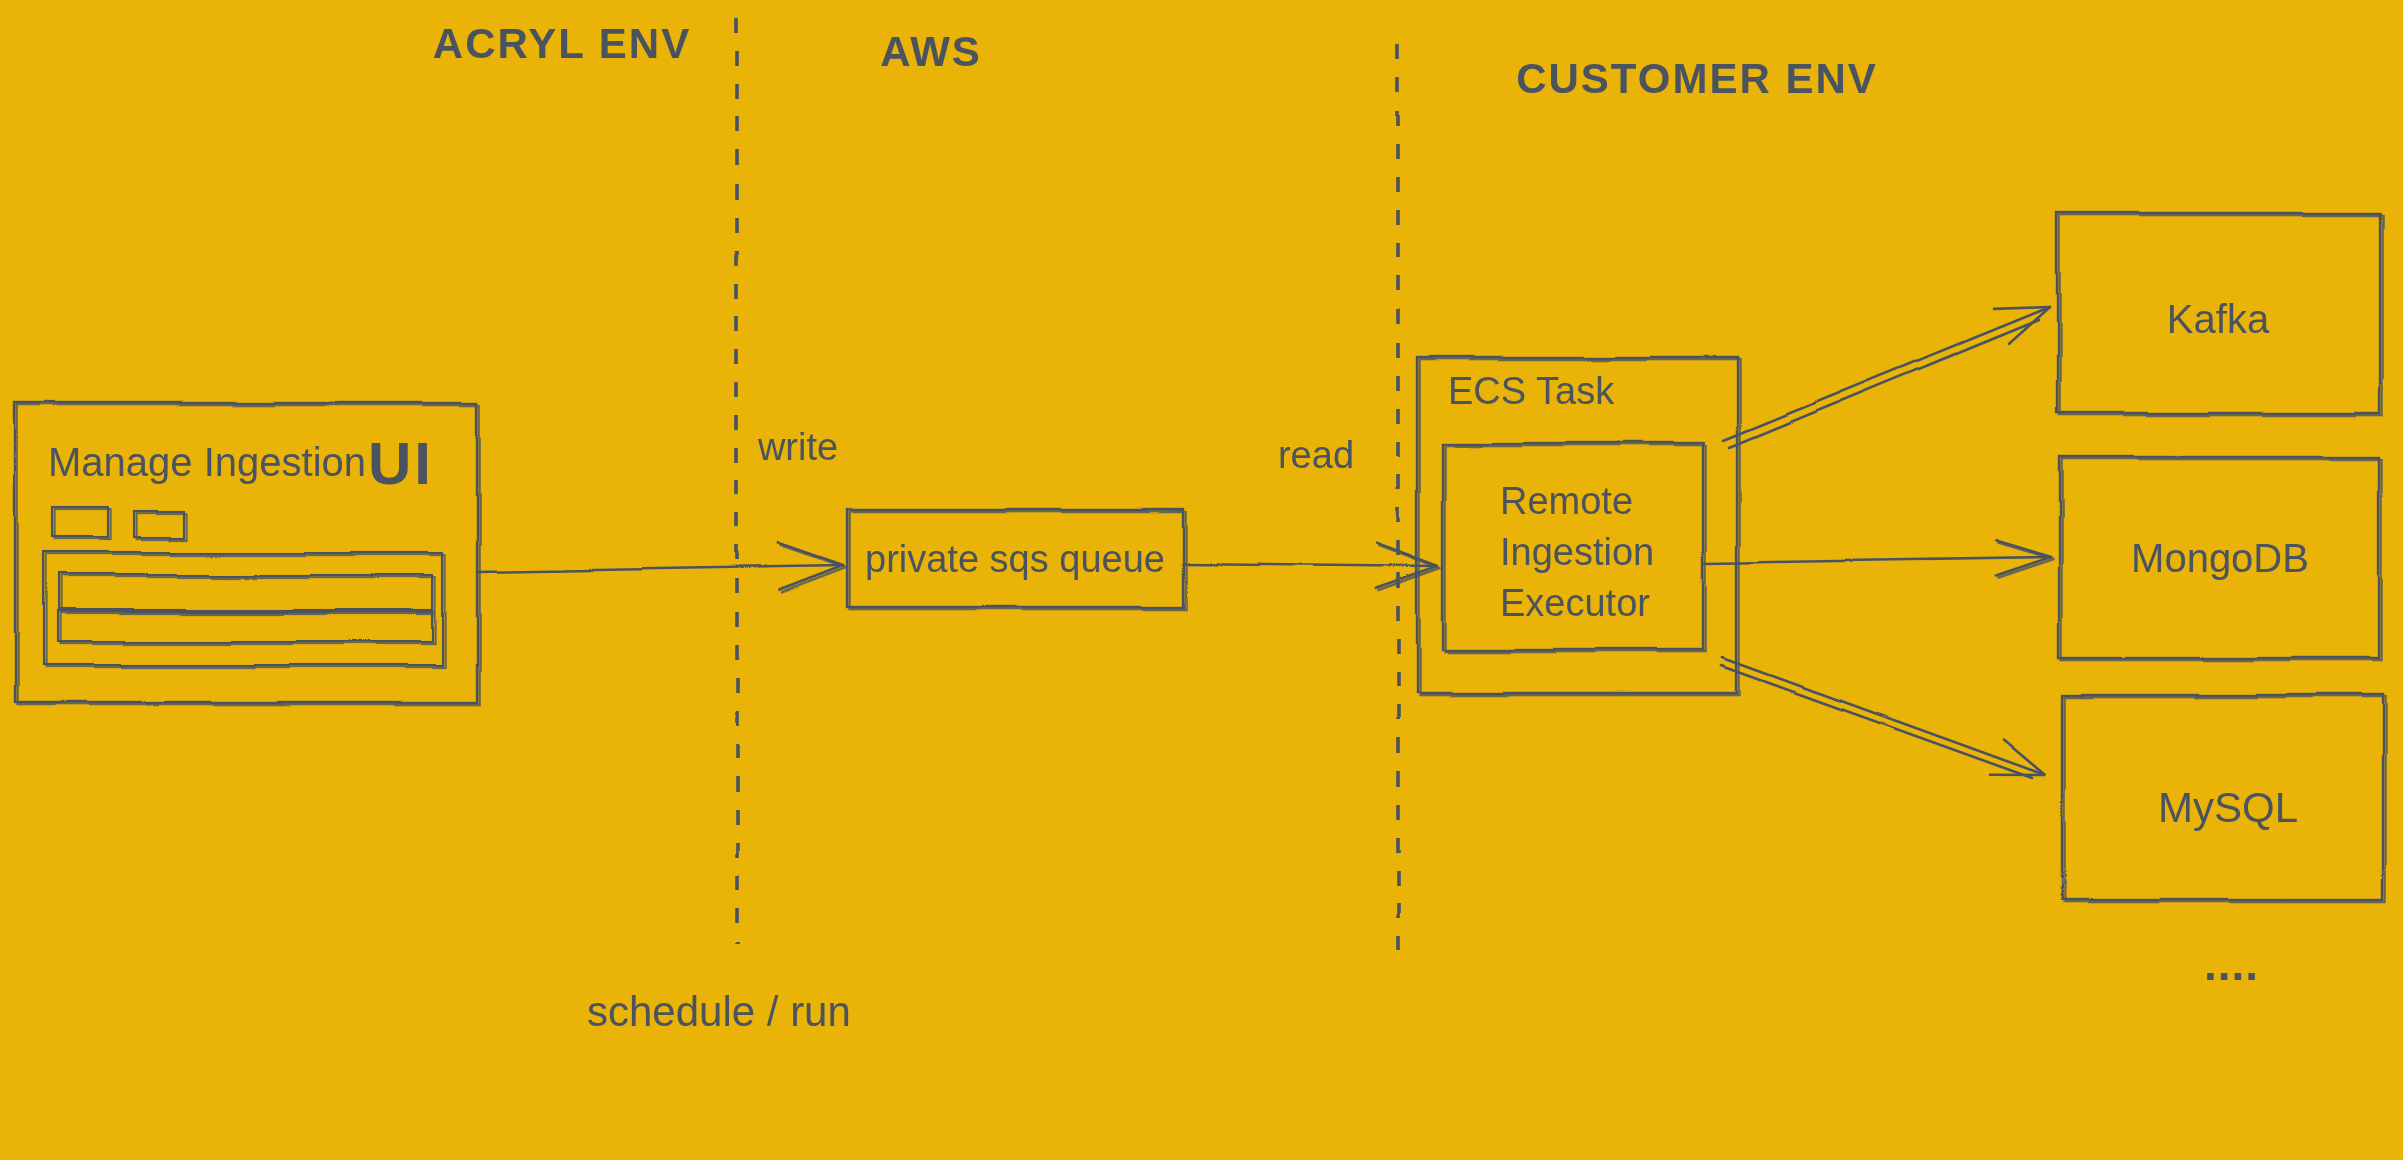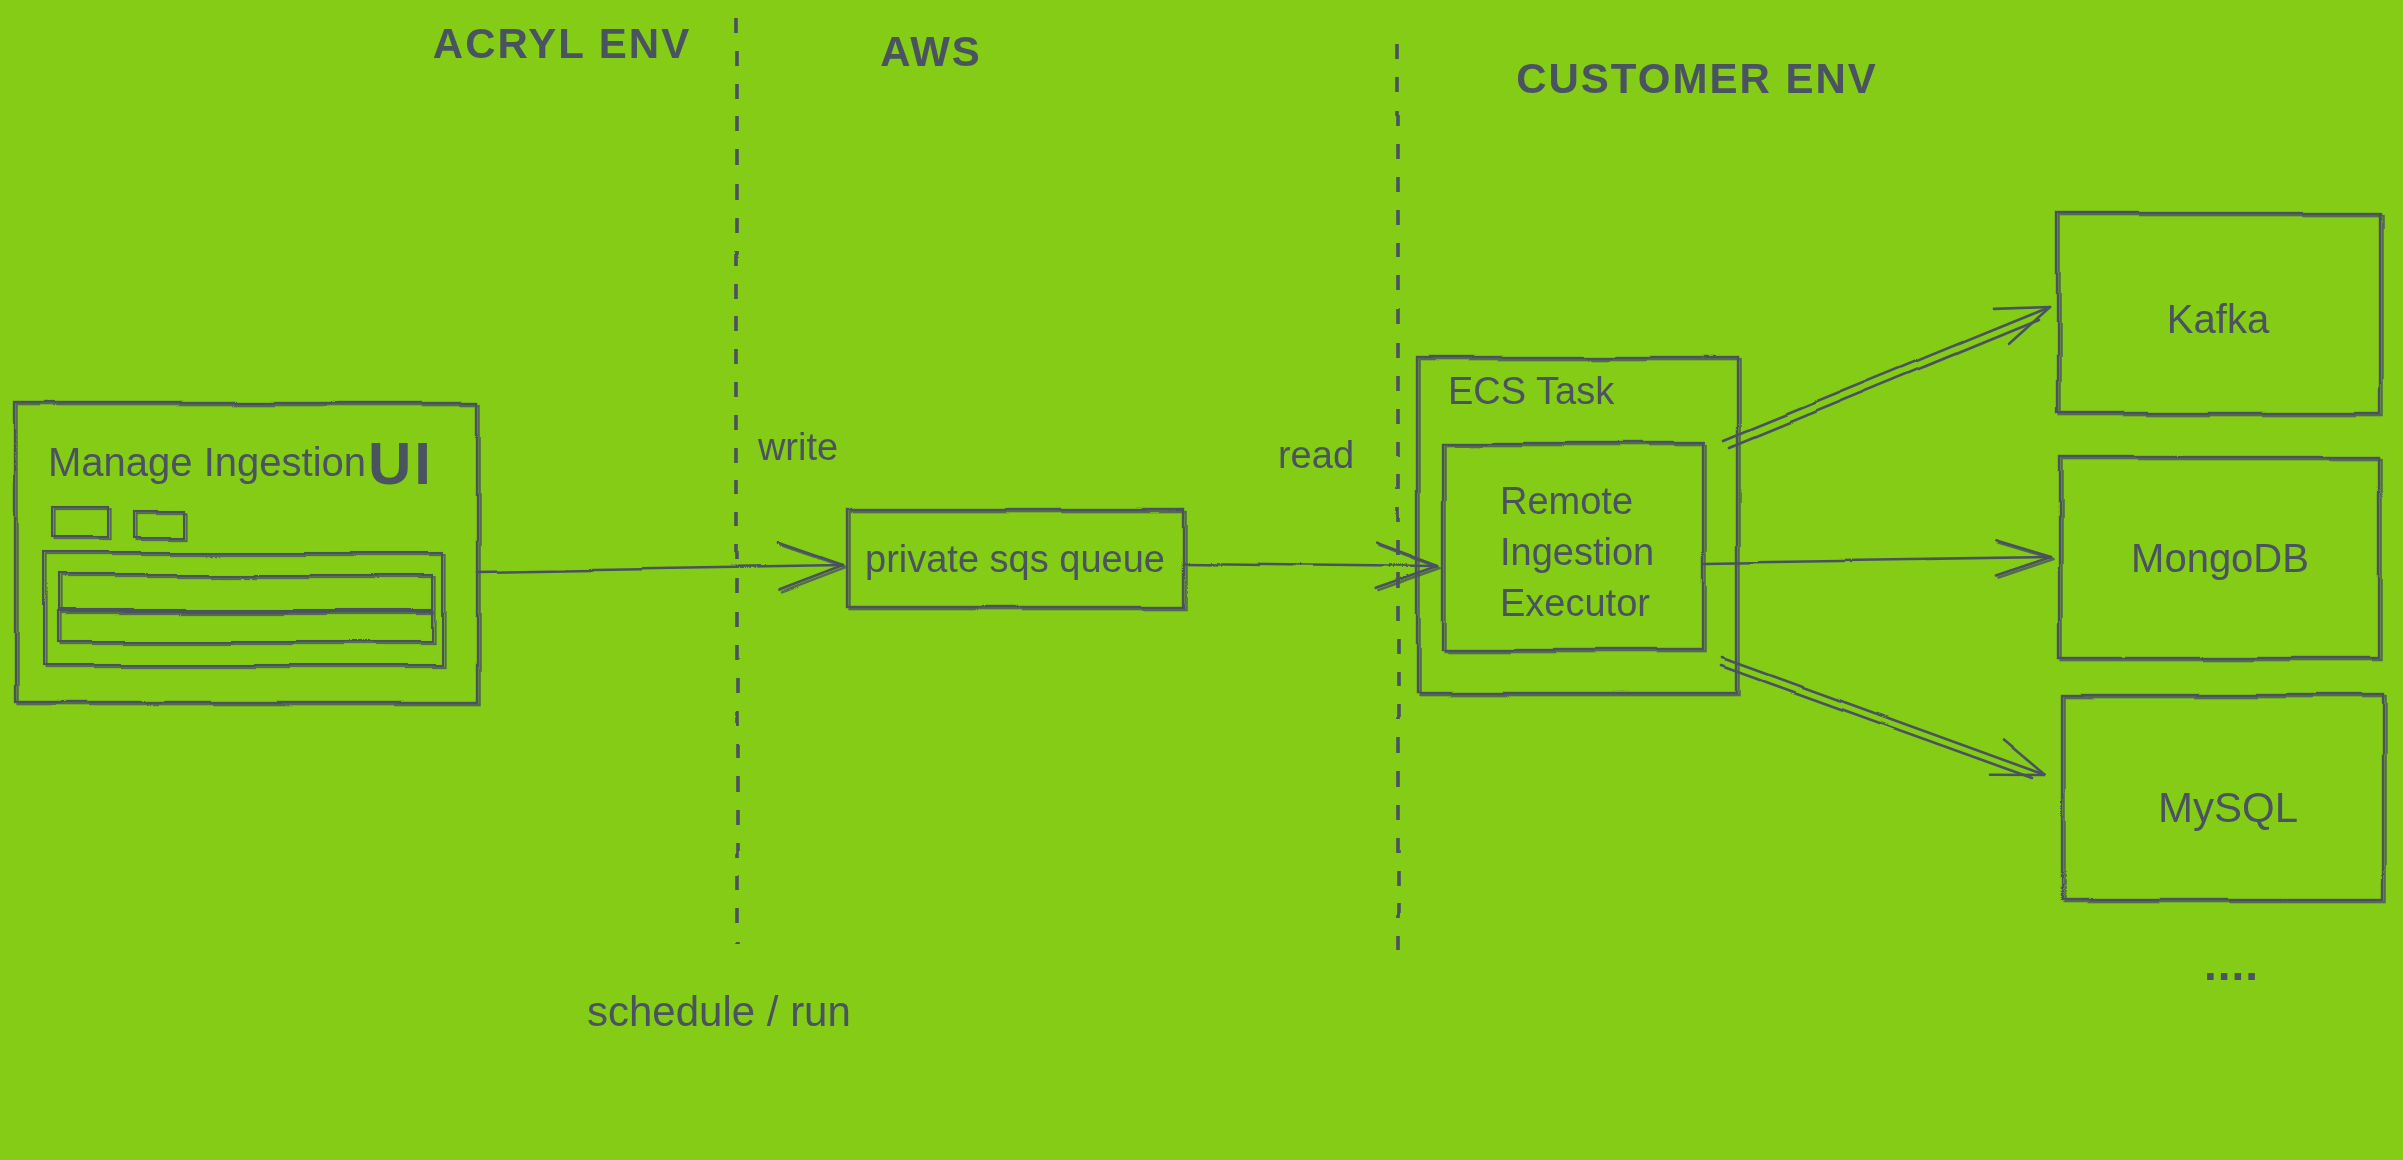--- a/index.html
+++ b/index.html
@@ -1,16 +1,16 @@
 <!DOCTYPE html>
 <html><head>
 <meta charset="utf-8">
 <style>
   html,body{margin:0;padding:0;background:#ffffff;}
-  .stage{position:relative;width:2403px;height:1160px;background:#84cc16;overflow:hidden;
+  .stage{position:relative;width:2403px;height:1160px;background:#eab308;overflow:hidden;
          font-family:"Liberation Sans", sans-serif;}
   svg{position:absolute;left:0;top:0;}
   .ink{stroke:#4a5360;fill:none;}
   .box{stroke-width:2.4;}
   .thin{stroke-width:2.1;}
   .arrow{stroke-width:2.6;stroke-linecap:round;stroke-linejoin:round;}
   .dash{stroke-width:3.6;stroke-dasharray:15 18;}
   text{fill:#4a5360;stroke:none;font-family:"Liberation Sans", sans-serif;}
   .zone{font-size:42px;font-weight:bold;letter-spacing:2px;}
   .lbl{font-size:38px;}

